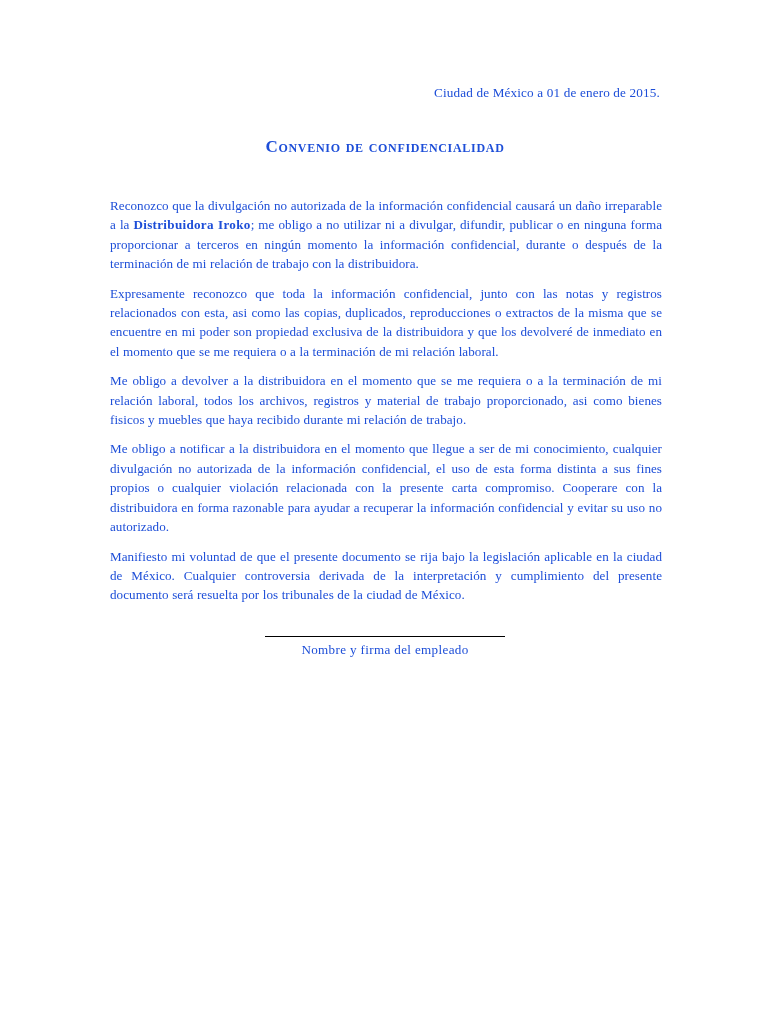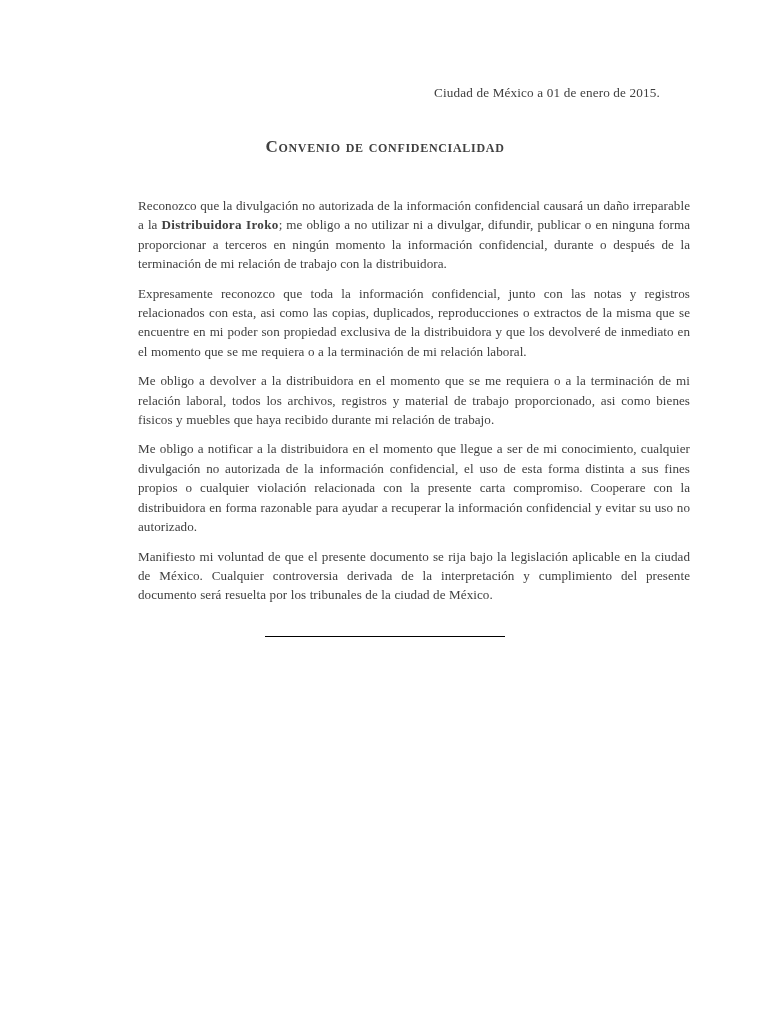--- a/index.html
+++ b/index.html
@@ -11,21 +11,21 @@
 
   .page {
     position: relative;
     width: 768px;
     height: 1024px;
     margin: 0 auto;
     background: #ffffff;
     box-sizing: border-box;
     overflow: hidden;
     font-family: "Liberation Serif", "DejaVu Serif", serif;
-    color: #404040;
+    color: #1d4ed8;
     -webkit-font-smoothing: antialiased;
   }
 
   
   .date-line {
     position: absolute;
     left: 110px;
     top: 84px;
     width: 550px;
     text-align: right;
@@ -48,21 +48,20 @@
     letter-spacing: 0.7px;
     line-height: 18px;
   }
 
   
   .body-copy {
     position: absolute;
     left: 110px;
     top: 196px;
     width: 552px;
-    margin-left: 28px;
   }
 
   .para {
     text-align: justify;
     text-justify: inter-word;
     font-size: 13.1px;
     line-height: 19.4px;
     margin: 0 0 10px 0;
     letter-spacing: 0.05px;
     word-spacing: 0.2px;
@@ -112,15 +111,16 @@
   <div class="body-copy">
     <p class="para"><span>Reconozco que la divulgación no autorizada de la información confidencial causará un daño irreparable a la </span><b>Distribuidora Iroko</b><span>; me obligo a no utilizar ni a divulgar, difundir, publicar o en ninguna forma proporcionar a terceros en ningún momento la información confidencial, durante o después de la terminación de mi relación de trabajo con la distribuidora.</span></p>
     <p class="para"><span>Expresamente reconozco que toda la información confidencial, junto con las notas y registros relacionados con esta, asi como las copias, duplicados, reproducciones o extractos de la misma que se encuentre en mi poder son propiedad exclusiva de la distribuidora y que los devolveré de inmediato en el momento que se me requiera o a la terminación de mi relación laboral.</span></p>
     <p class="para"><span>Me obligo a devolver a la distribuidora en el momento que se me requiera o a la terminación de mi relación laboral, todos los archivos, registros y material de trabajo proporcionado, asi como bienes fisicos y muebles que haya recibido durante mi relación de trabajo.</span></p>
     <p class="para"><span>Me obligo a notificar a la distribuidora en el momento que llegue a ser de mi conocimiento, cualquier divulgación no autorizada de la información confidencial, el uso de esta forma distinta a sus fines propios o cualquier violación relacionada con la presente carta compromiso. Cooperare con la distribuidora en forma razonable para ayudar a recuperar la información confidencial y evitar su uso no autorizado.</span></p>
     <p class="para"><span>Manifiesto mi voluntad de que el presente documento se rija bajo la legislación aplicable en la ciudad de México. Cualquier controversia derivada de la interpretación y cumplimiento del presente documento será resuelta por los tribunales de la ciudad de México.</span></p>
   </div>
 
   <div class="signature-block">
     <div class="signature-rule"></div>
+    <div class="signature-caption">Nombre y firma del empleado</div>
   </div>
 
 </div>
 
 </body></html>

